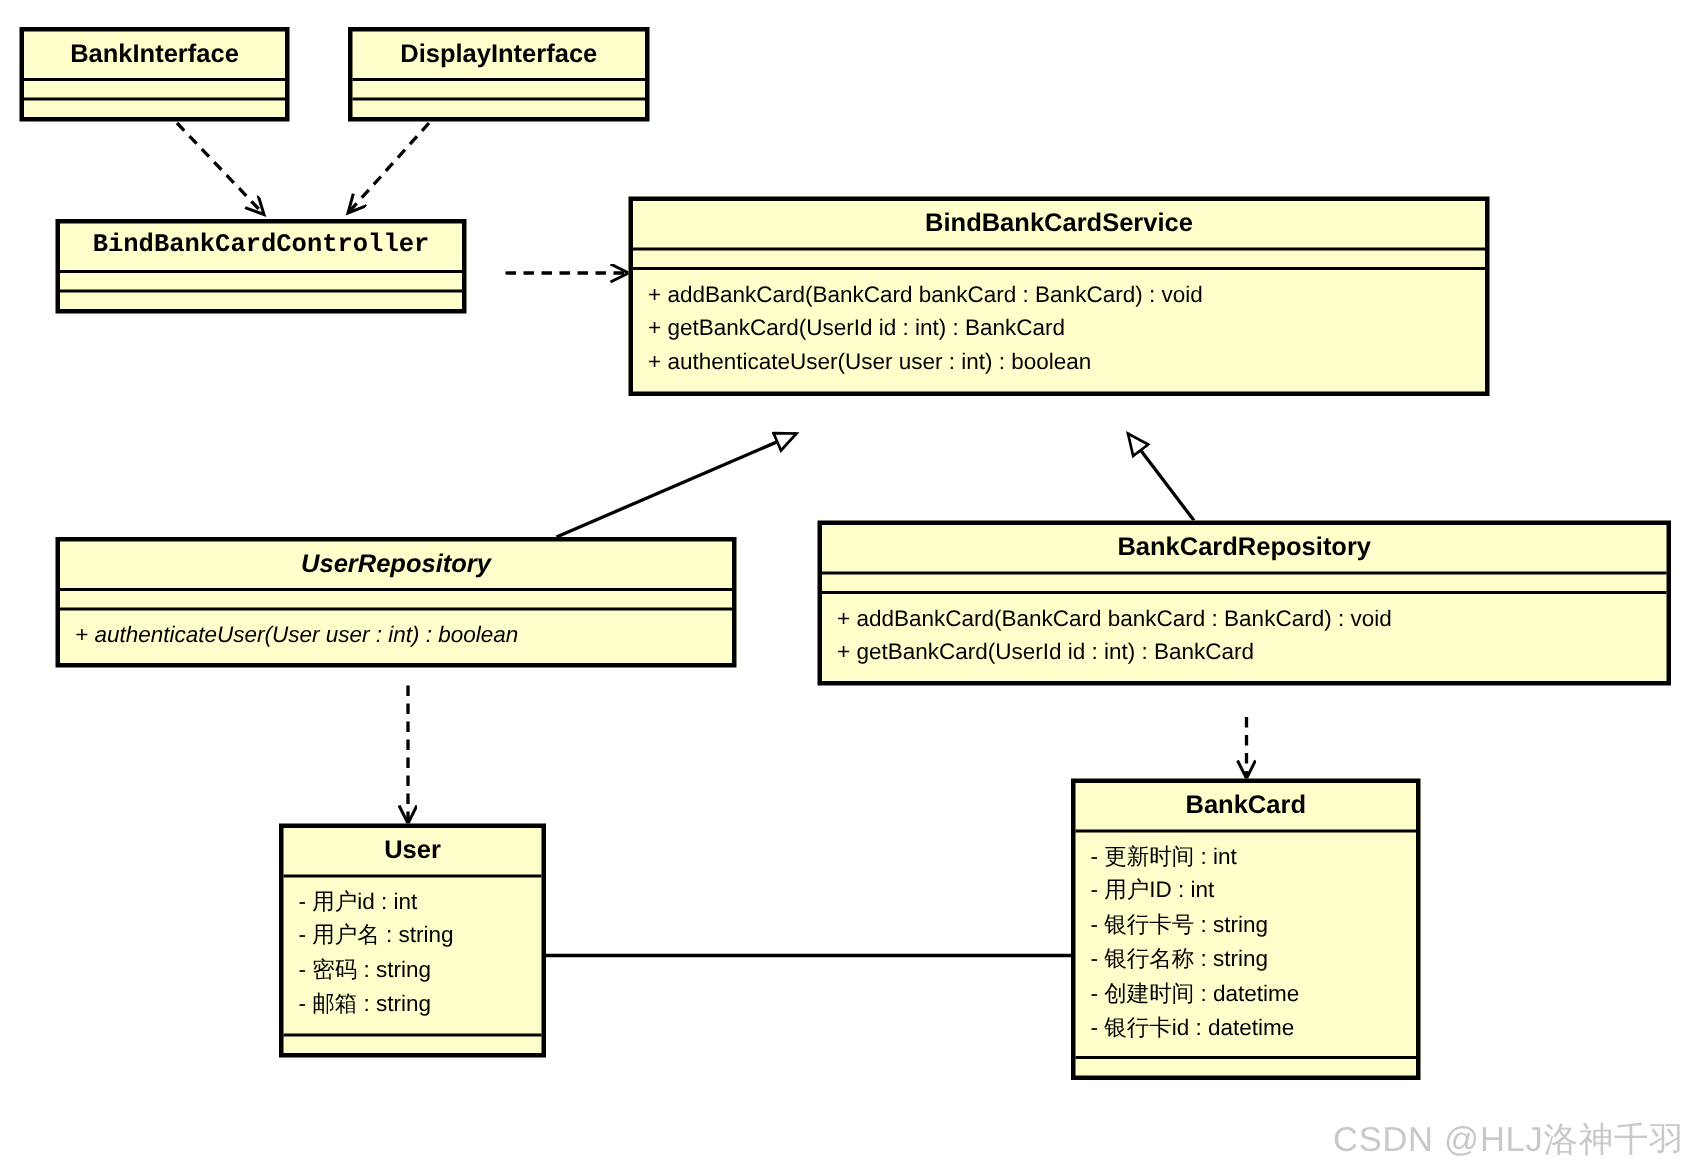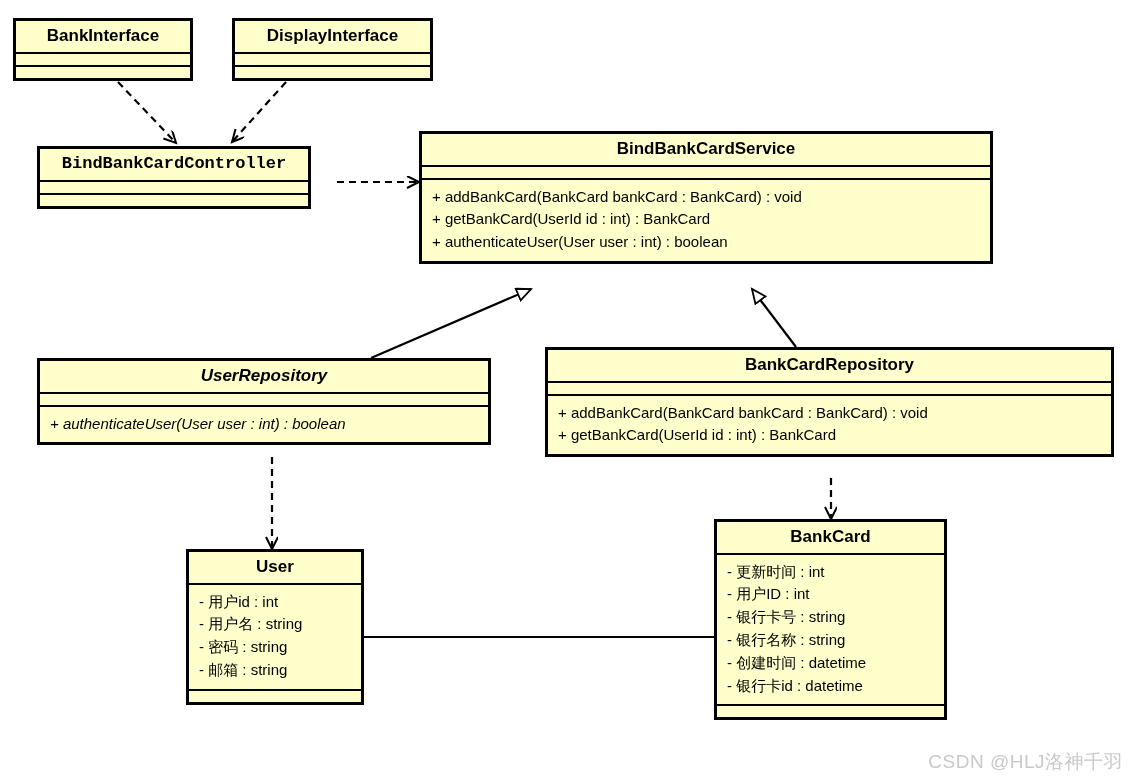--- a/index.html
+++ b/index.html
@@ -55,21 +55,21 @@
   .uml-member {
     font-size: 15px;
     color: #000000;
     line-height: 1.52;
     white-space: nowrap;
   }
   .watermark {
     position: absolute;
     right: 8px;
     bottom: 6px;
-    font-size: 19px;
+    font-size: 23px;
     color: #c9c9c9;
     letter-spacing: 0.5px;
     z-index: 3;
     white-space: nowrap;
   }
 </style>
 </head>
 <body>
 
 <div id="canvas">

